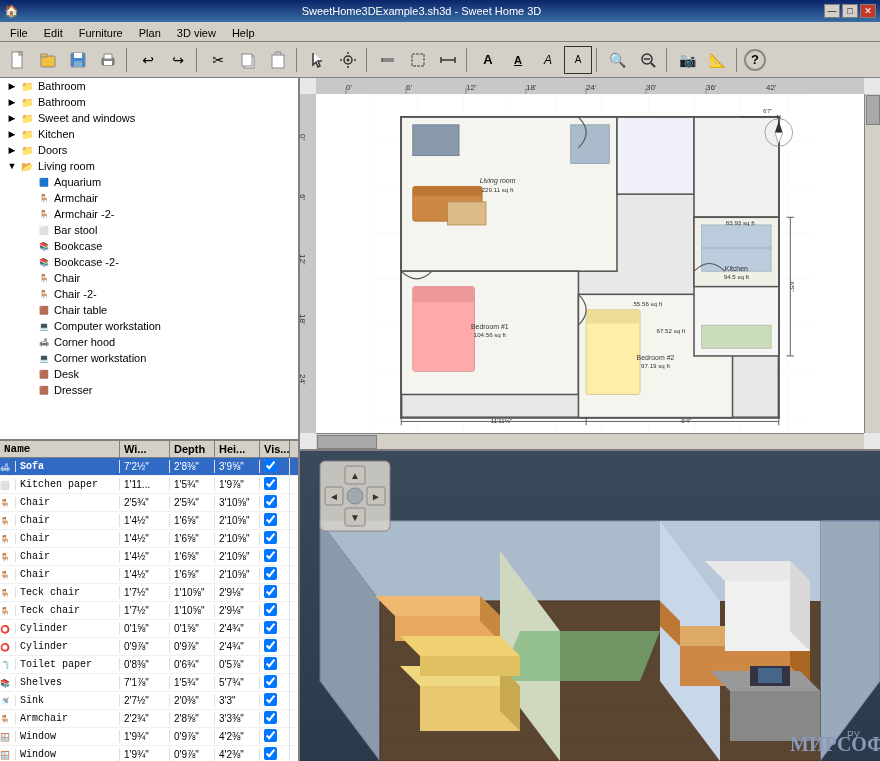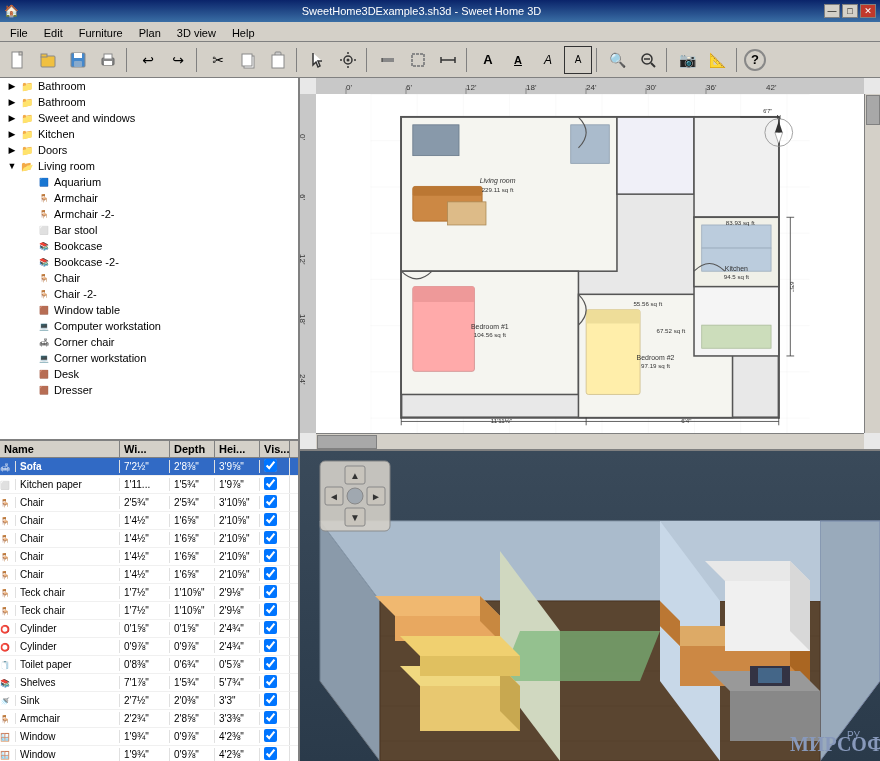--- a/index.html
+++ b/index.html
@@ -113,21 +113,21 @@
       position: sticky;
       top: 0;
       z-index: 1;
     }
     .list-col-header {
       font-size: 11px;
       padding: 2px 4px;
       border-right: 1px solid #808080;
       font-weight: bold;
     }
-    .col-name { width: 120px; }
+    .col-name { width: 120px; font-family: Liberation Mono, monospace; }
     .col-wi { width: 50px; }
     .col-depth { width: 45px; }
     .col-hei { width: 45px; }
     .col-vis { width: 30px; }
     .list-row {
       display: flex;
       align-items: center;
       height: 18px;
       border-bottom: 1px solid #f0f0f0;
       cursor: pointer;
@@ -404,31 +404,31 @@
         <span class="tree-label">Chair</span>
       </div>
       <div class="tree-item" style="padding-left:20px;">
         <span class="tree-expand"> </span>
         <span class="tree-icon" style="font-size:8px;">🪑</span>
         <span class="tree-label">Chair -2-</span>
       </div>
       <div class="tree-item" style="padding-left:20px;">
         <span class="tree-expand"> </span>
         <span class="tree-icon" style="font-size:8px;">🟫</span>
-        <span class="tree-label">Window table</span>
+        <span class="tree-label">Chair table</span>
       </div>
       <div class="tree-item" style="padding-left:20px;">
         <span class="tree-expand"> </span>
         <span class="tree-icon" style="font-size:8px;">💻</span>
         <span class="tree-label">Computer workstation</span>
       </div>
       <div class="tree-item" style="padding-left:20px;">
         <span class="tree-expand"> </span>
         <span class="tree-icon" style="font-size:8px;">🛋</span>
-        <span class="tree-label">Corner chair</span>
+        <span class="tree-label">Corner hood</span>
       </div>
       <div class="tree-item" style="padding-left:20px;">
         <span class="tree-expand"> </span>
         <span class="tree-icon" style="font-size:8px;">💻</span>
         <span class="tree-label">Corner workstation</span>
       </div>
       <div class="tree-item" style="padding-left:20px;">
         <span class="tree-expand"> </span>
         <span class="tree-icon" style="font-size:8px;">🟫</span>
         <span class="tree-label">Desk</span>

